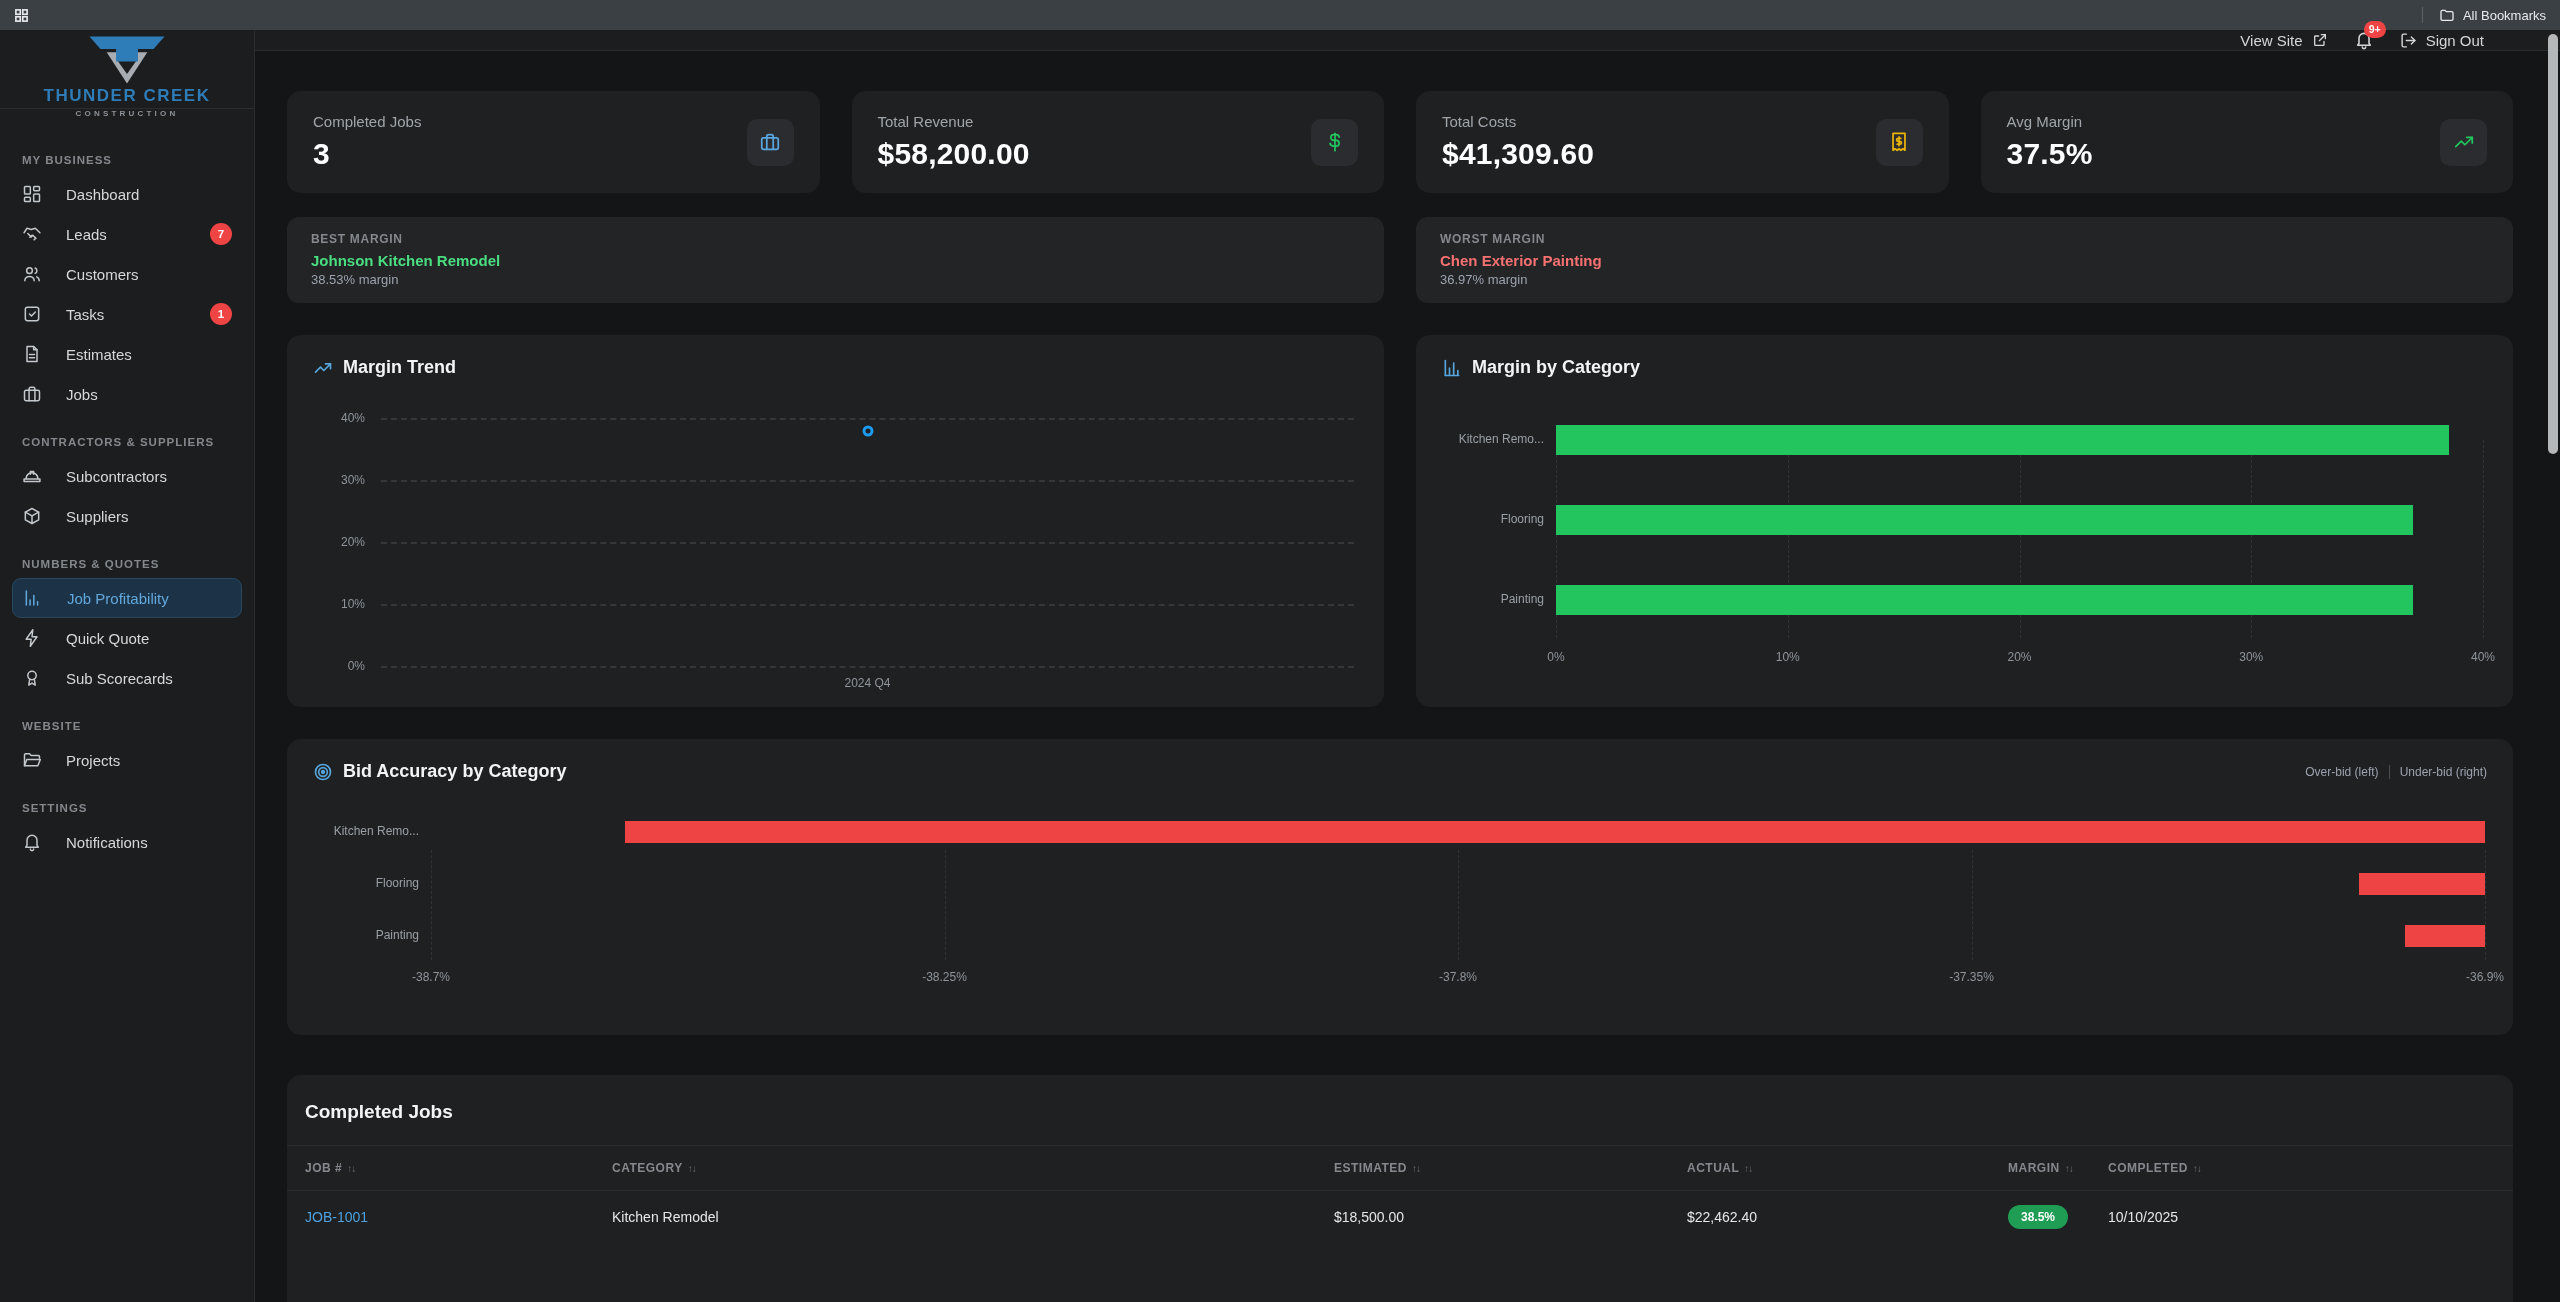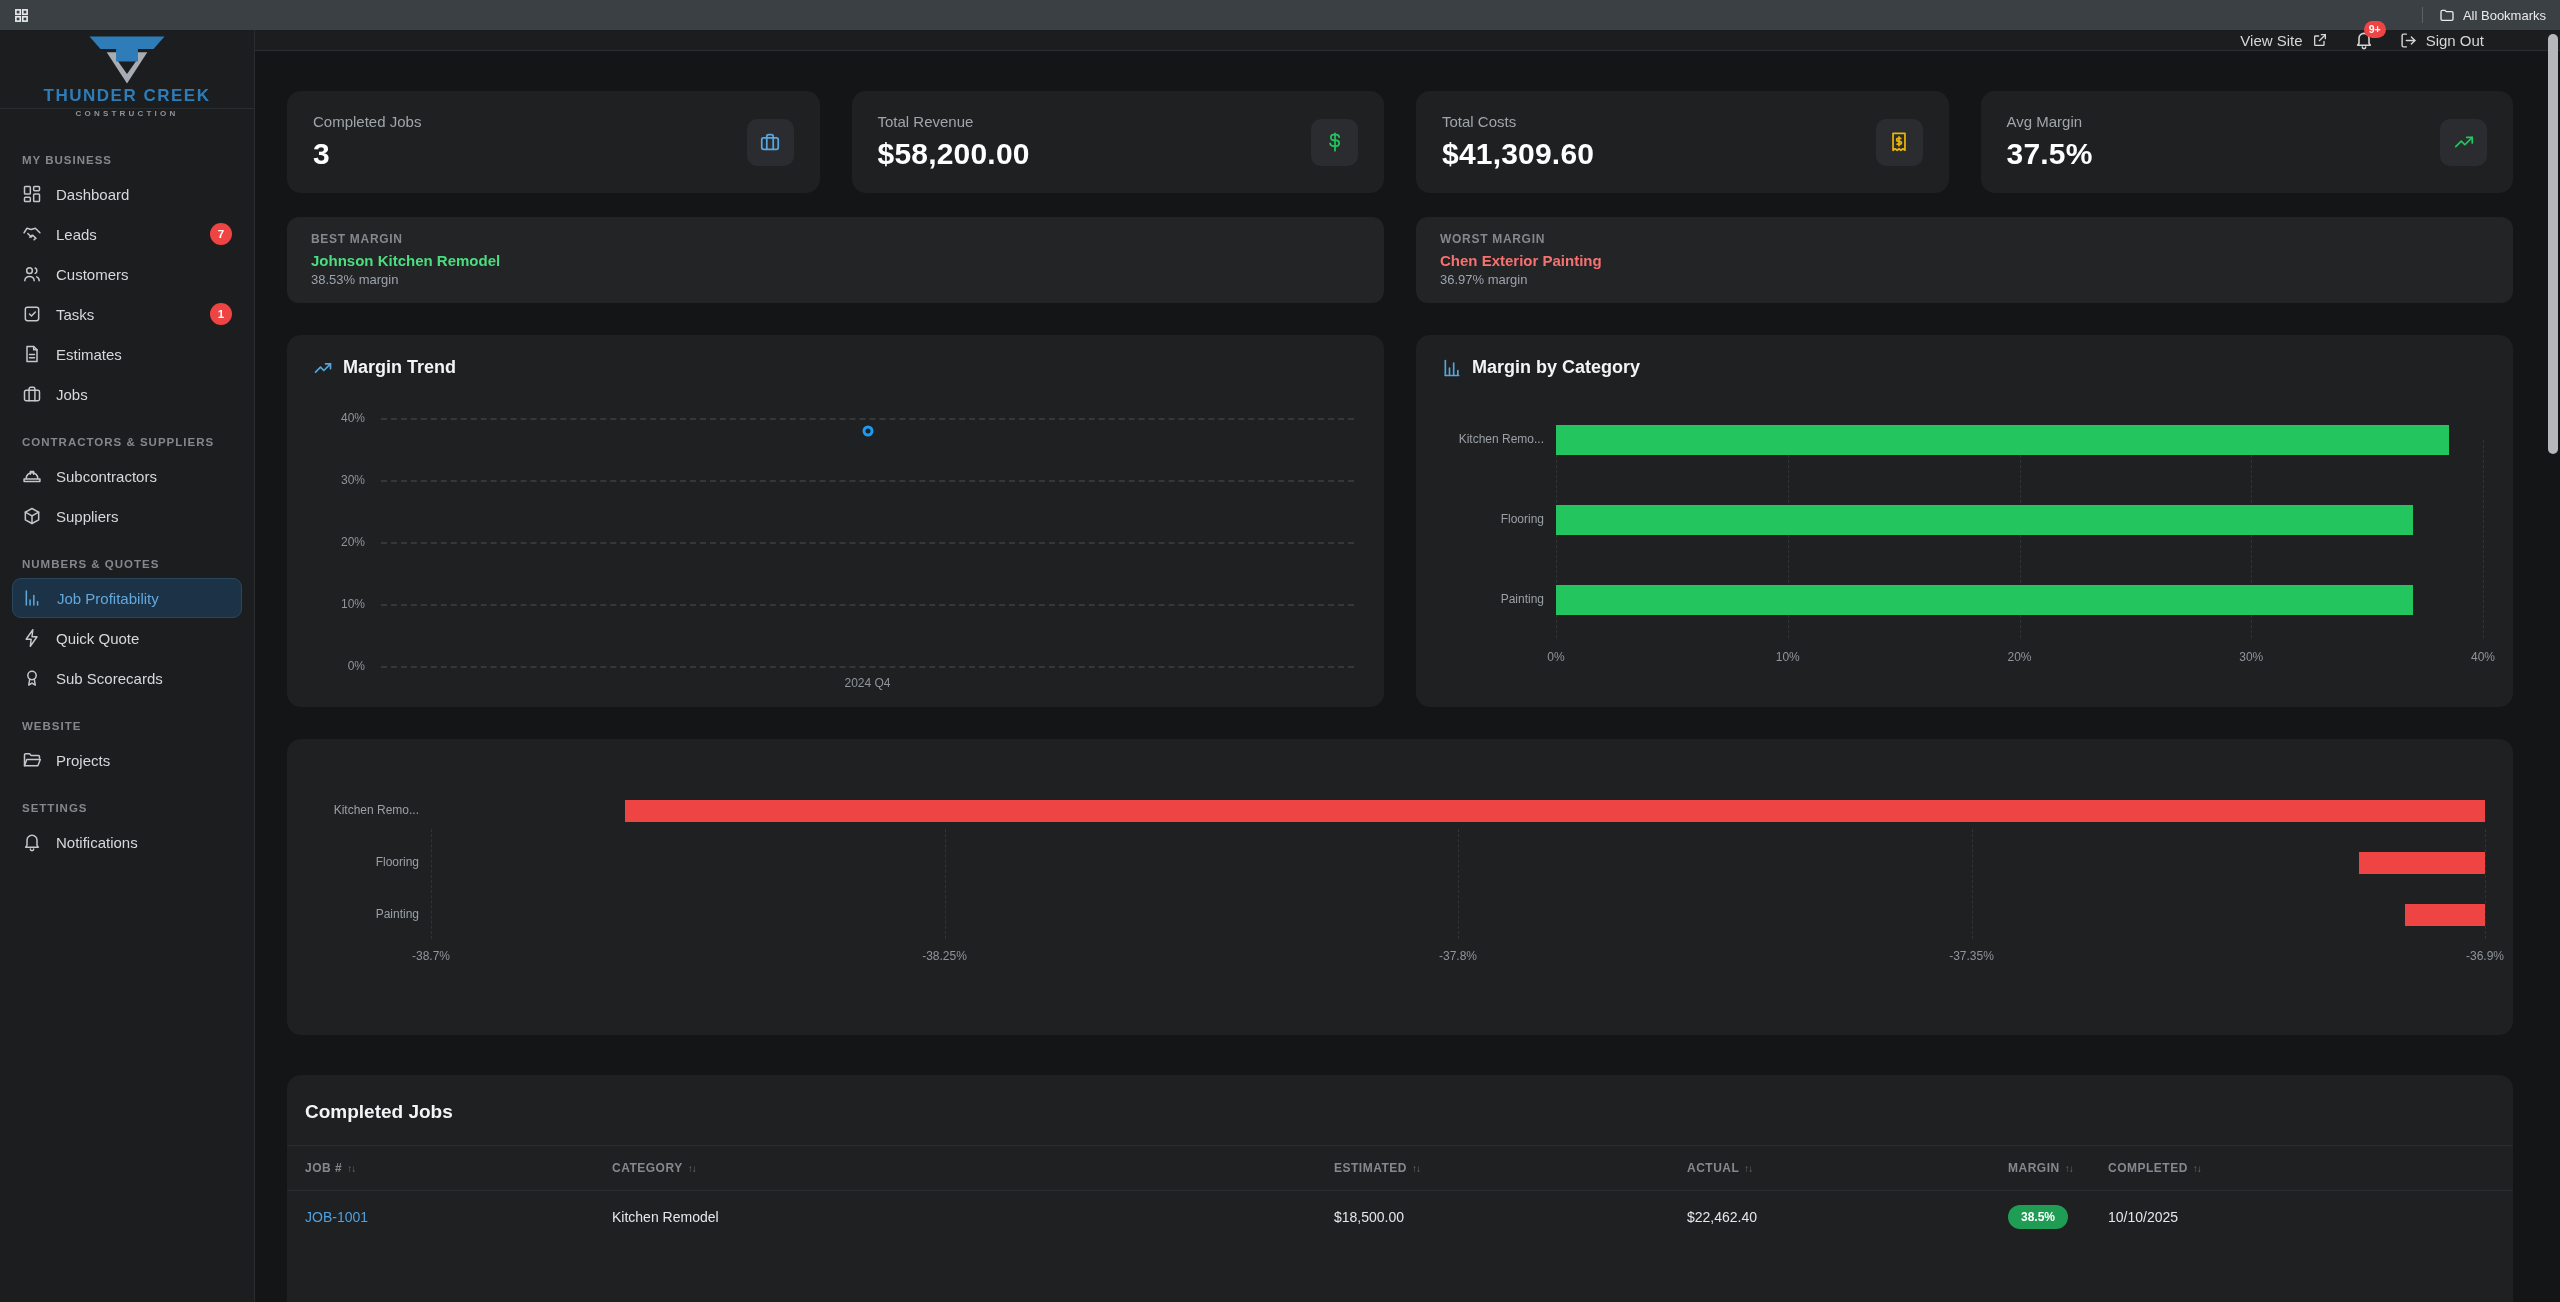--- a/index.html
+++ b/index.html
@@ -29,21 +29,21 @@
   }
   .sidebar .top-divider{ position:absolute; top:78px; left:0; right:0; border-top:1px solid #2a2d30; }
   .logo-block{ text-align:center; padding-top:5px; position:relative; z-index:2; }
   .brand-name{ font-size:17px; font-weight:700; color:#2e7cb8; letter-spacing:1.5px; margin-top:1px; }
   .brand-tagline{ font-size:8px; font-weight:700; color:#8d9399; letter-spacing:3.2px; margin-top:3px; }
 
   nav{ padding:14px 12px 0; }
   .nav-section{ font-size:11.5px; font-weight:700; color:#84888d; letter-spacing:1px;
     margin:22px 10px 8px; }
   .nav-item{
-    display:flex; align-items:center; gap:14px; height:40px; padding:0 10px;
+    display:flex; align-items:center; gap:24px; height:40px; padding:0 10px;
     border-radius:9px; color:#d6d9dc; font-size:15px; cursor:pointer;
   }
   .nav-item .nicon{ color:#c3c8cd; display:flex; }
   .nav-item.active{ background:#1c3347; border:1px solid #27475f; color:#62a8dd; }
   .nav-item.active .nicon{ color:#62a8dd; }
   .nav-badge{
     margin-left:auto; background:#ef4444; color:#fff; min-width:22px; height:22px;
     border-radius:11px; font-size:11.5px; font-weight:700;
     display:flex; align-items:center; justify-content:center; padding:0 6px;
   }
@@ -493,20 +493,37 @@
                 <div class="tick" style="left: 25%;">10%</div>
                 <div class="tick" style="left: 50%;">20%</div>
                 <div class="tick" style="left: 75%;">30%</div>
                 <div class="tick" style="left: 100%;">40%</div>
               </div>
             </div>
         </section>
       </div>
 
       <section class="card bid-card" id="bid-card">
+        <div class="chart-title-row">
+          <div class="chart-title">
+            <span class="ticon">
+              <svg width="20" height="20" viewBox="0 0 24 24" fill="none" stroke="currentColor" stroke-width="2">
+                <circle cx="12" cy="12" r="9"></circle>
+                  <circle cx="12" cy="12" r="5.2"></circle>
+                  <circle cx="12" cy="12" r="1.6" fill="currentColor"></circle>
+              </svg>
+            </span>
+            <span>Bid Accuracy by Category</span>
+          </div>
+          <div class="bid-legend" id="bid-legend">
+              <span>Over-bid (left)</span>
+              <span class="lsep"></span>
+              <span>Under-bid (right)</span>
+            </div>
+        </div>
         <div id="bid-plot" class="hbar-plot">
             <div class="grid-layer" style="inset: 44px 2px 26px 118px;">
               <div class="vgrid" style="left: 0%;"></div>
               <div class="vgrid" style="left: 25%;"></div>
               <div class="vgrid" style="left: 50%;"></div>
               <div class="vgrid" style="left: 75%;"></div>
               <div class="vgrid" style="left: 100%;"></div>
             </div>
             <div class="hbar-rows" style="margin-top: 24px;">
               <div class="hbar-row" style="height: 52px;">

